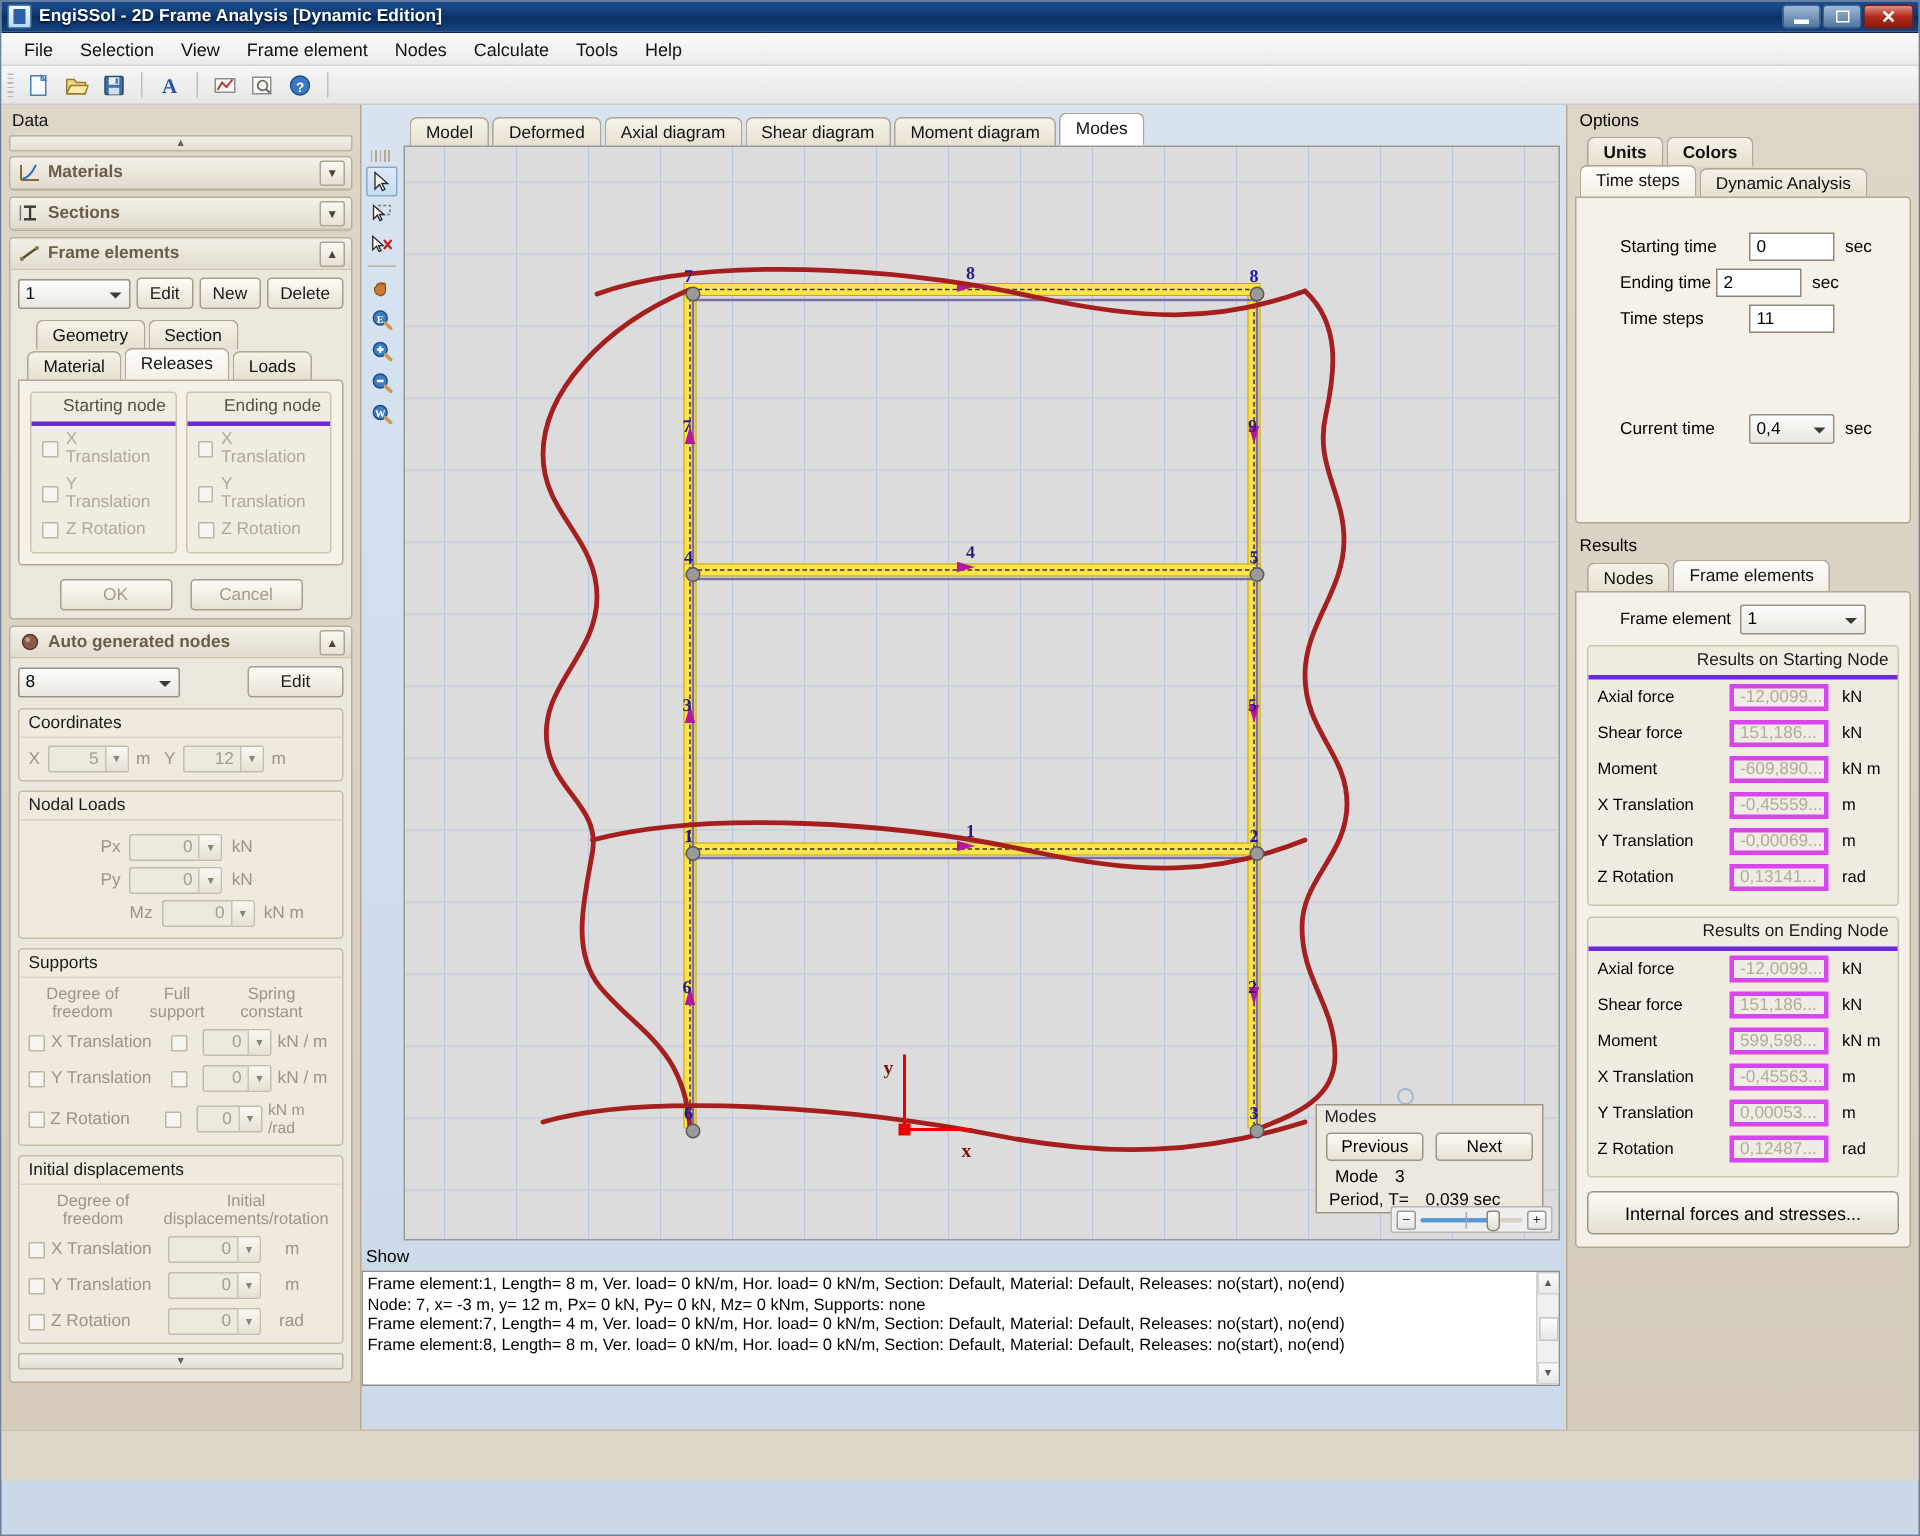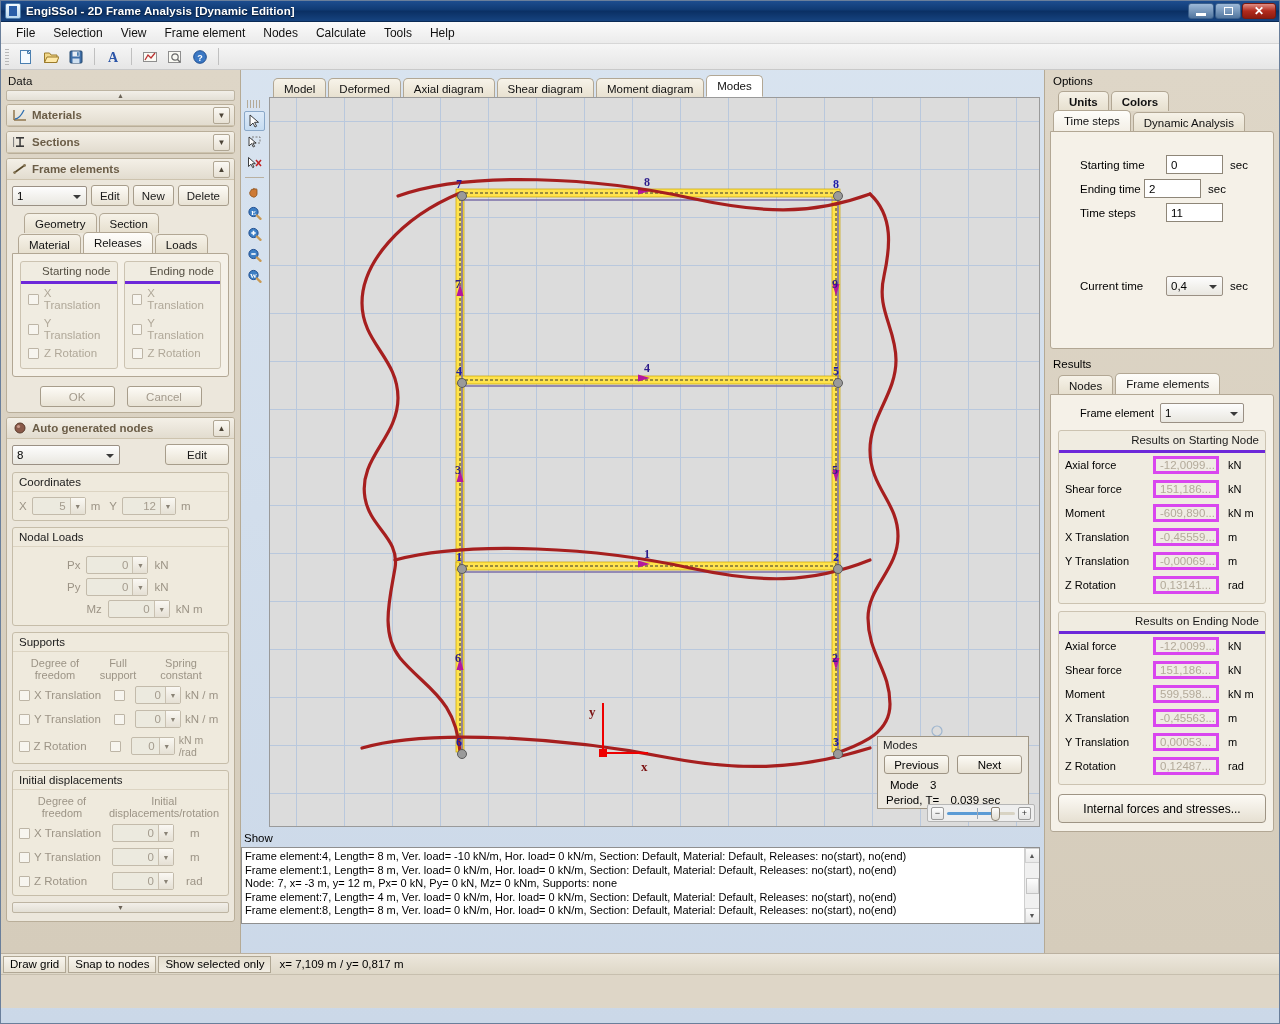--- a/index.html
+++ b/index.html
@@ -852,21 +852,20 @@
               </div>
               <div class="zbtn">+</div>
             </div>
           </div>
         </div>
       </div>
 
       <div id="infobox">
         <div class="info-title">Show</div>
         <div id="infolist">
-          <div class="line">Frame element:4, Length= 8 m, Ver. load= -10 kN/m, Hor. load= 0 kN/m, Section: Default, Material: Default, Releases: no(start), no(end)</div>
           <div class="line">Frame element:1, Length= 8 m, Ver. load= 0 kN/m, Hor. load= 0 kN/m, Section: Default, Material: Default, Releases: no(start), no(end)</div>
           <div class="line">Node: 7, x= -3 m, y= 12 m, Px= 0 kN, Py= 0 kN, Mz= 0 kNm, Supports: none</div>
           <div class="line">Frame element:7, Length= 4 m, Ver. load= 0 kN/m, Hor. load= 0 kN/m, Section: Default, Material: Default, Releases: no(start), no(end)</div>
           <div class="line">Frame element:8, Length= 8 m, Ver. load= 0 kN/m, Hor. load= 0 kN/m, Section: Default, Material: Default, Releases: no(start), no(end)</div>
           <div id="infoscroll">
             <div class="sarr">▲</div>
             <div class="sthumb"></div>
             <div class="sarr">▼</div>
           </div>
         </div>
@@ -992,20 +991,14 @@
               <span style="margin-left:5px;">rad</span>
             </div>
           </div>
 
           <div class="bigbtn">Internal forces and stresses...</div>
         </div>
       </div>
     </div>
   </div>
 
-  <div id="statusbar">
-    <div class="sbtn">Draw grid</div>
-    <div class="sbtn">Snap to nodes</div>
-    <div class="sbtn pressed">Show selected only</div>
-    <div id="coords">x= 7,109 m / y= 0,817 m</div>
-  </div>
   <div id="footer"></div>
 </div>
 
 </body></html>

